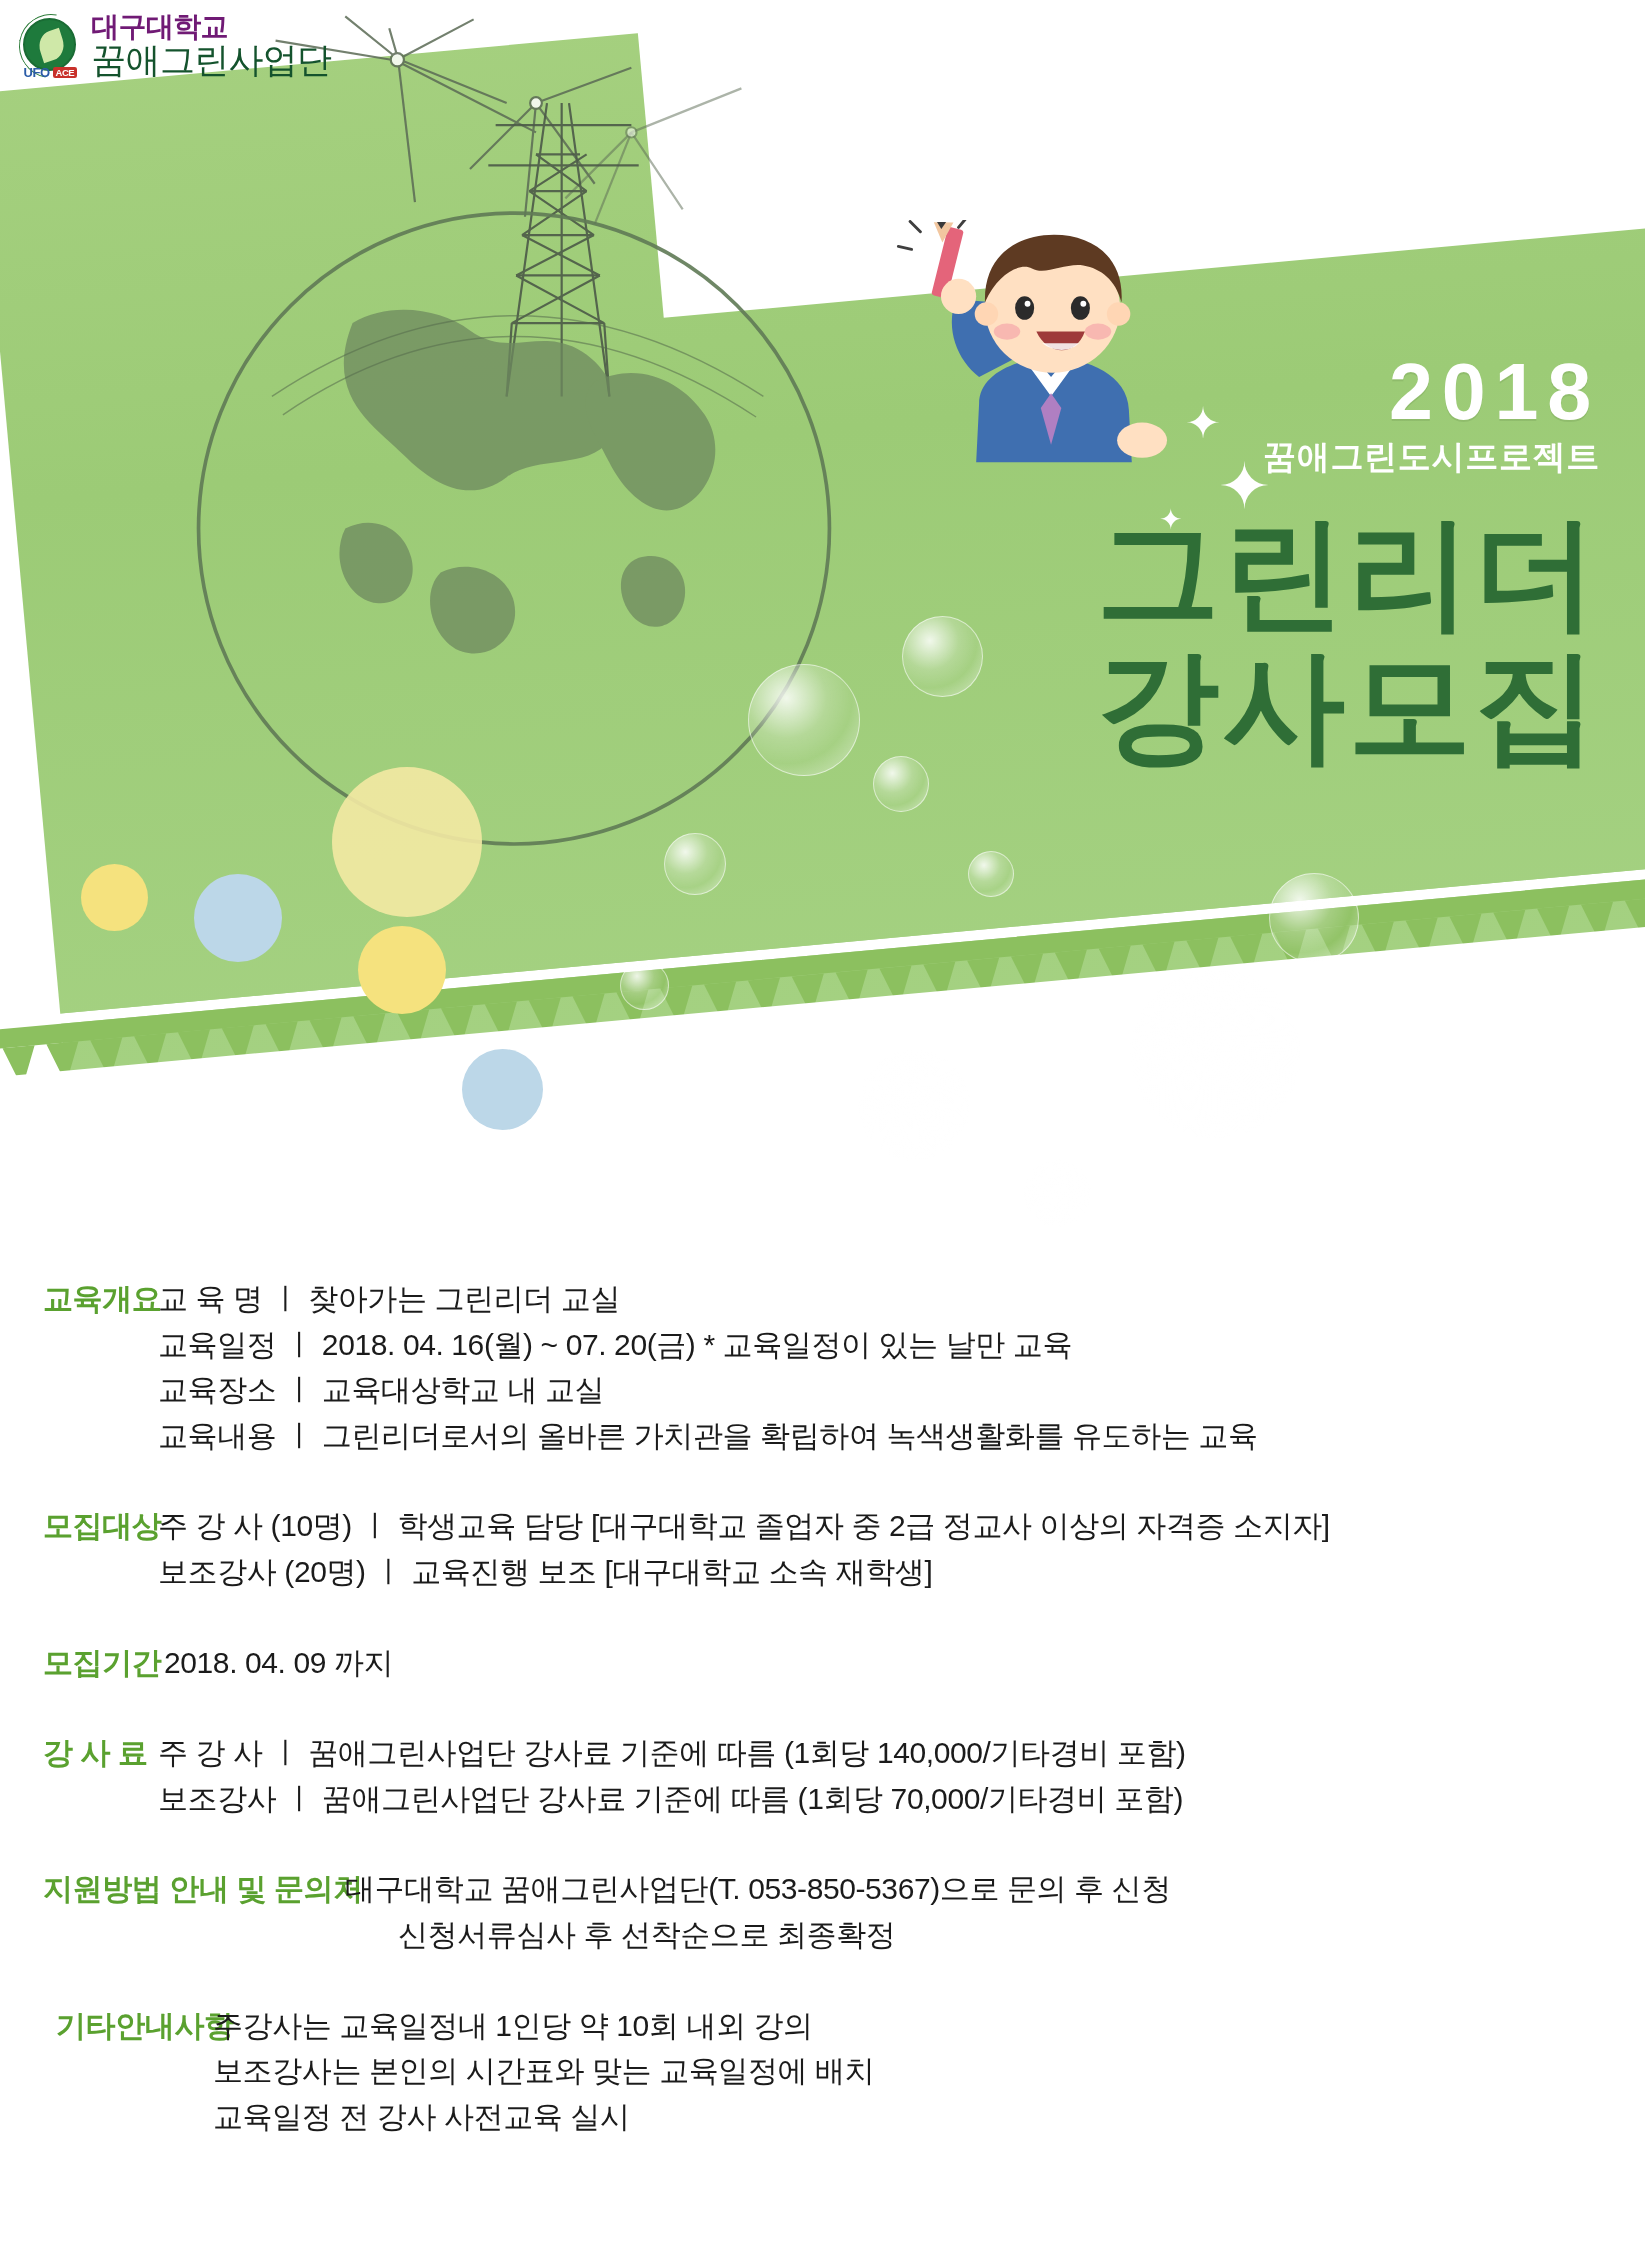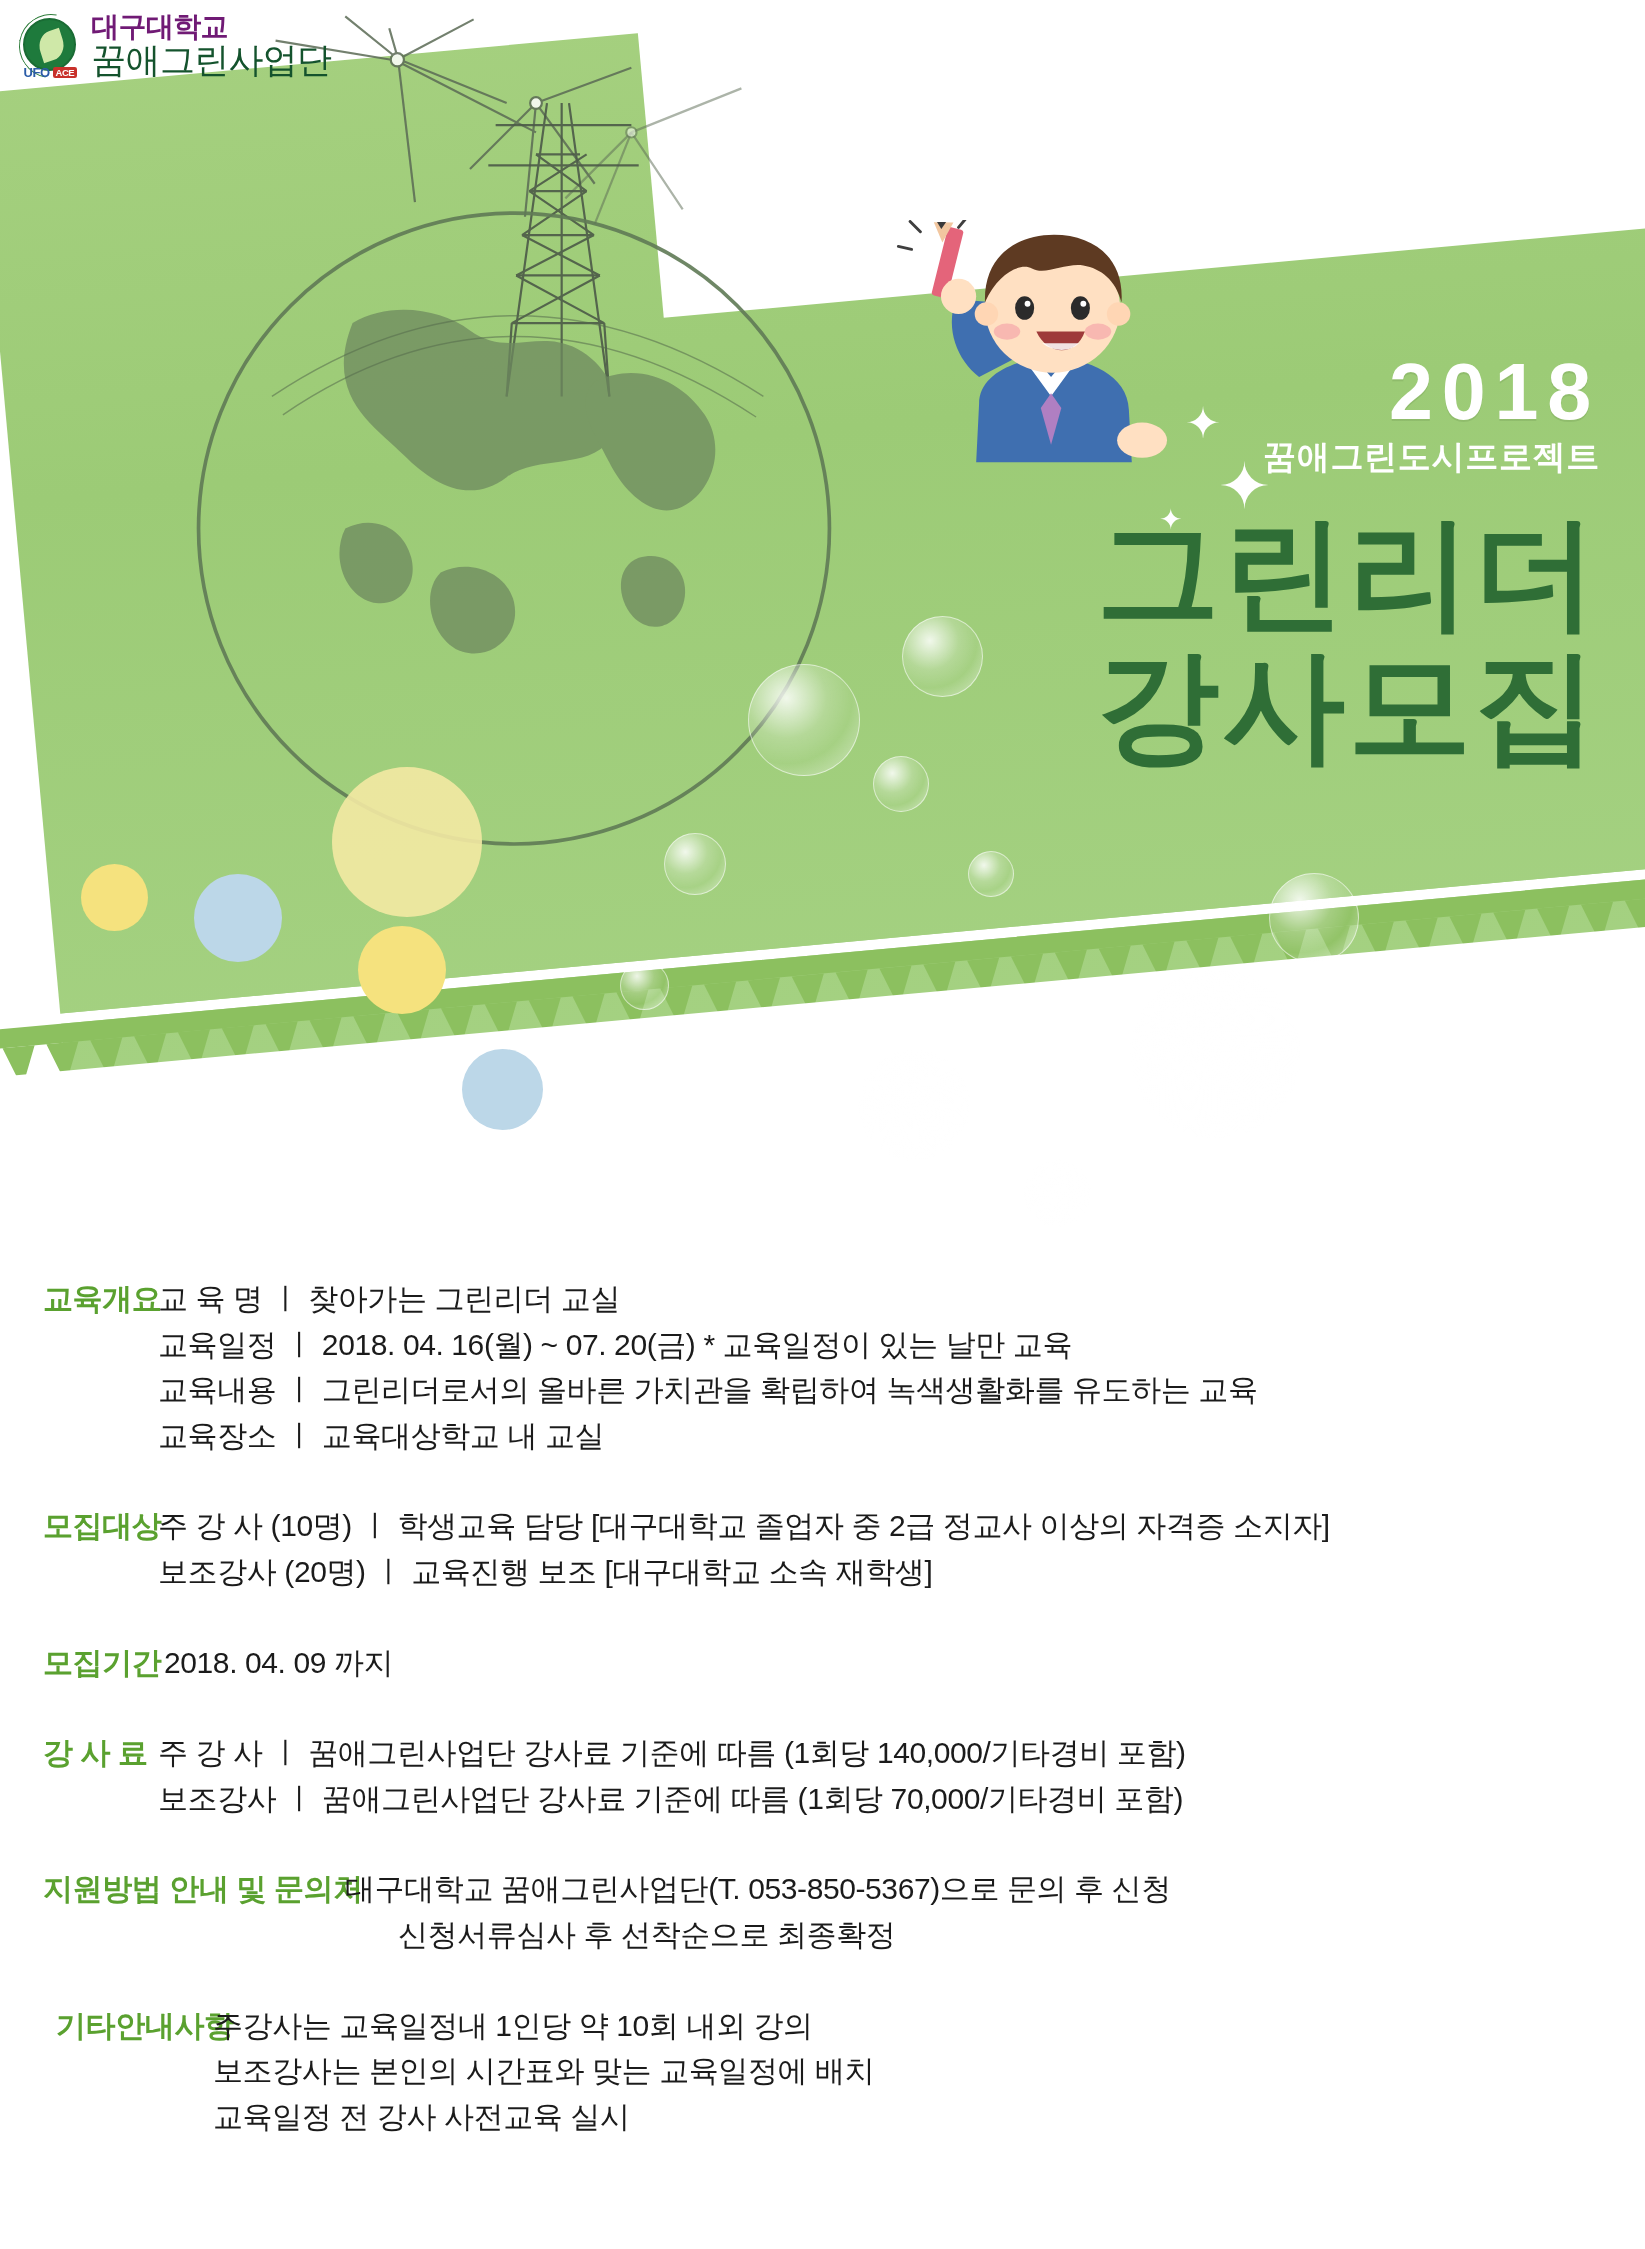--- a/index.html
+++ b/index.html
@@ -485,22 +485,22 @@
     </div>
   </div>
 
   <div class="info">
 
     <div class="section row">
       <div class="label label-w-1">교육개요</div>
       <div class="lines">
         <div class="line">교 육 명 ㅣ 찾아가는 그린리더 교실</div>
         <div class="line">교육일정 ㅣ 2018. 04. 16(월) ~ 07. 20(금)  * 교육일정이 있는 날만 교육</div>
+        <div class="line">교육장소 ㅣ 교육대상학교 내 교실</div>
         <div class="line">교육내용 ㅣ 그린리더로서의 올바른 가치관을 확립하여 녹색생활화를 유도하는 교육</div>
-        <div class="line">교육장소 ㅣ 교육대상학교 내 교실</div>
       </div>
     </div>
 
     <div class="section row">
       <div class="label label-w-2">모집대상</div>
       <div class="lines">
         <div class="line">주 강 사 (10명) ㅣ 학생교육 담당 [대구대학교 졸업자 중 2급 정교사 이상의 자격증 소지자]</div>
         <div class="line">보조강사 (20명) ㅣ 교육진행 보조 [대구대학교 소속 재학생]</div>
       </div>
     </div>

